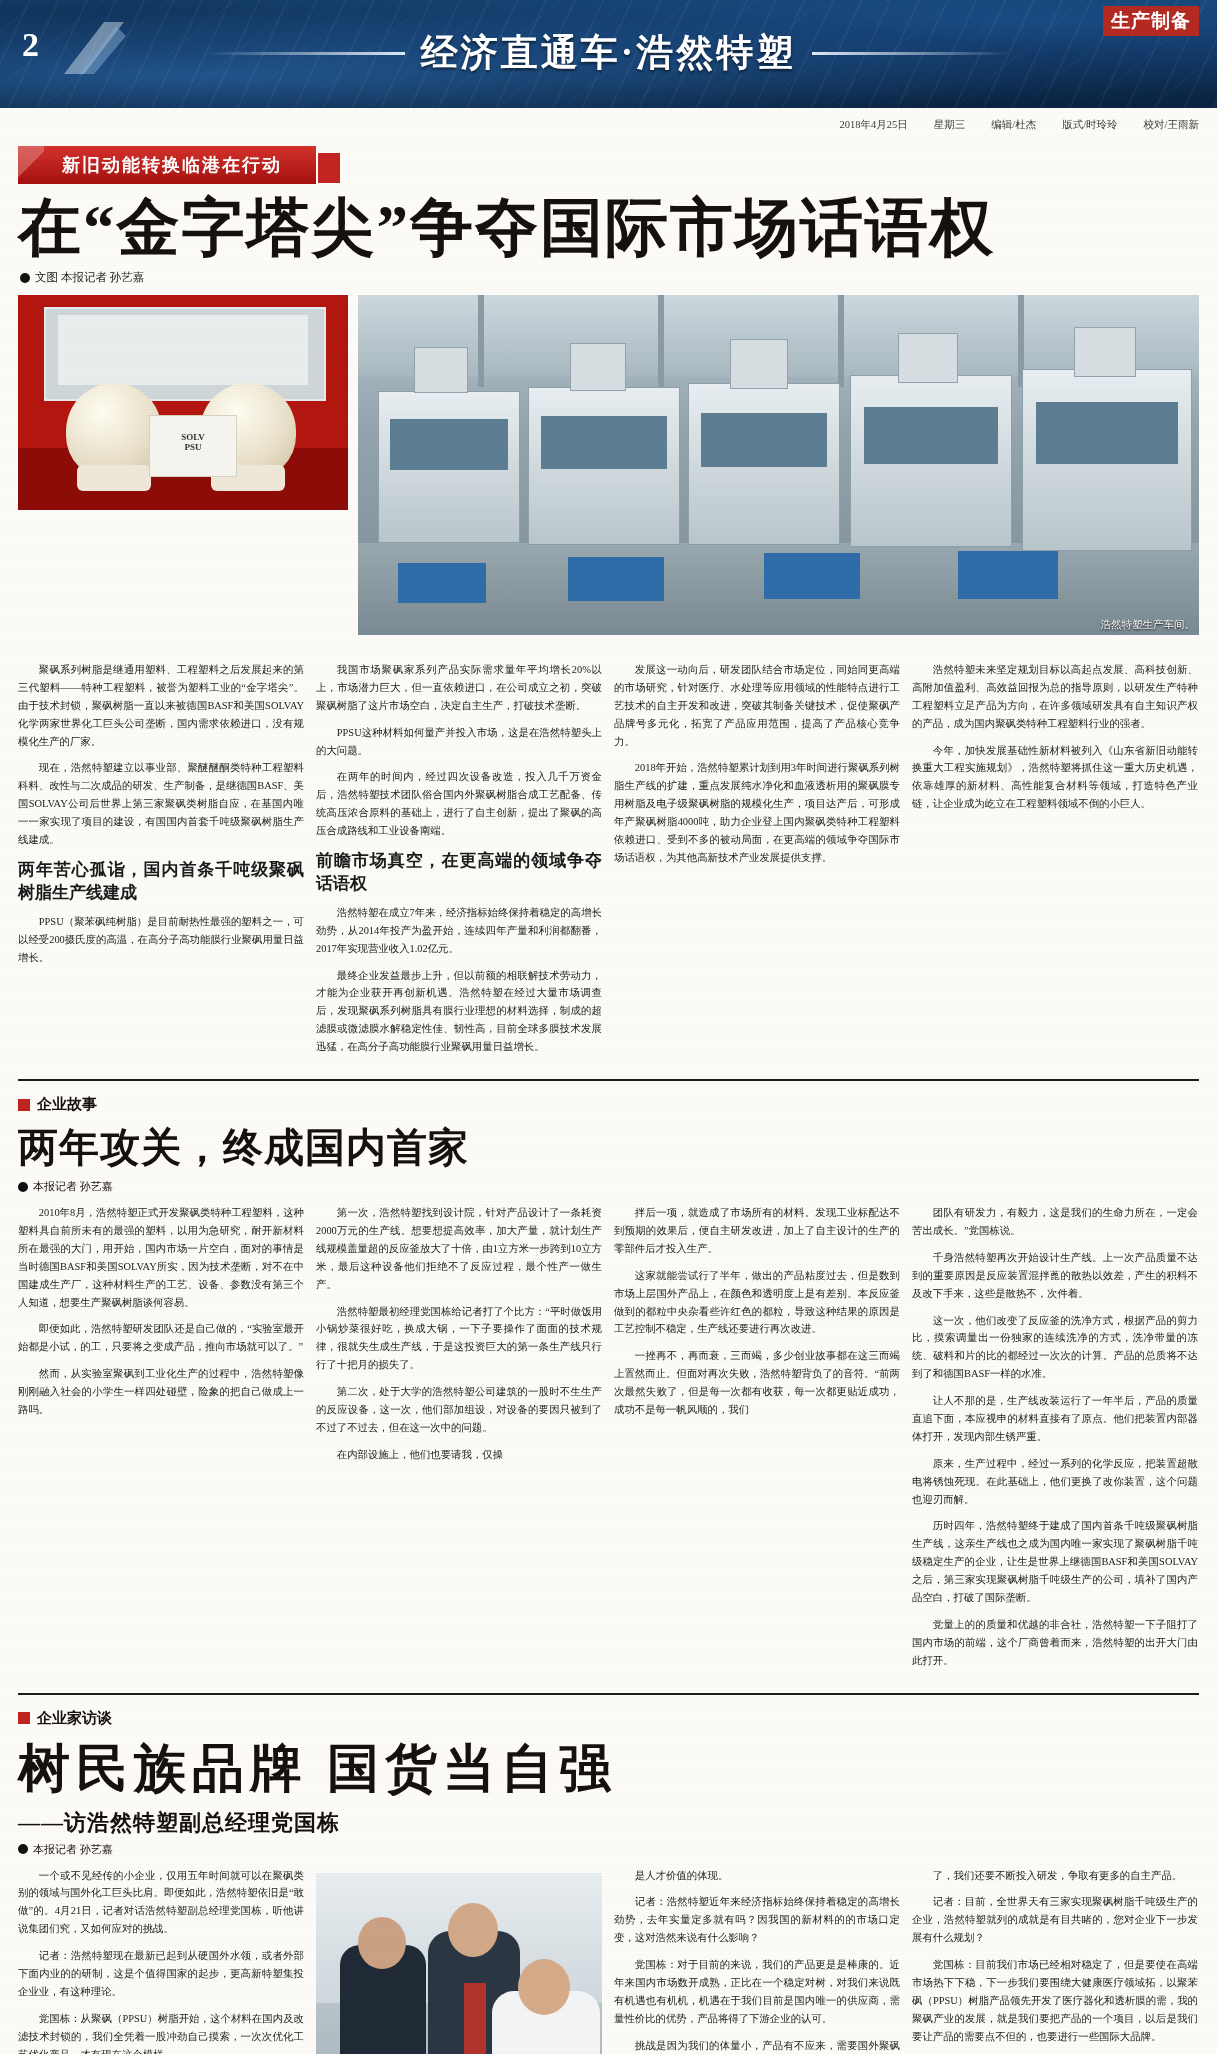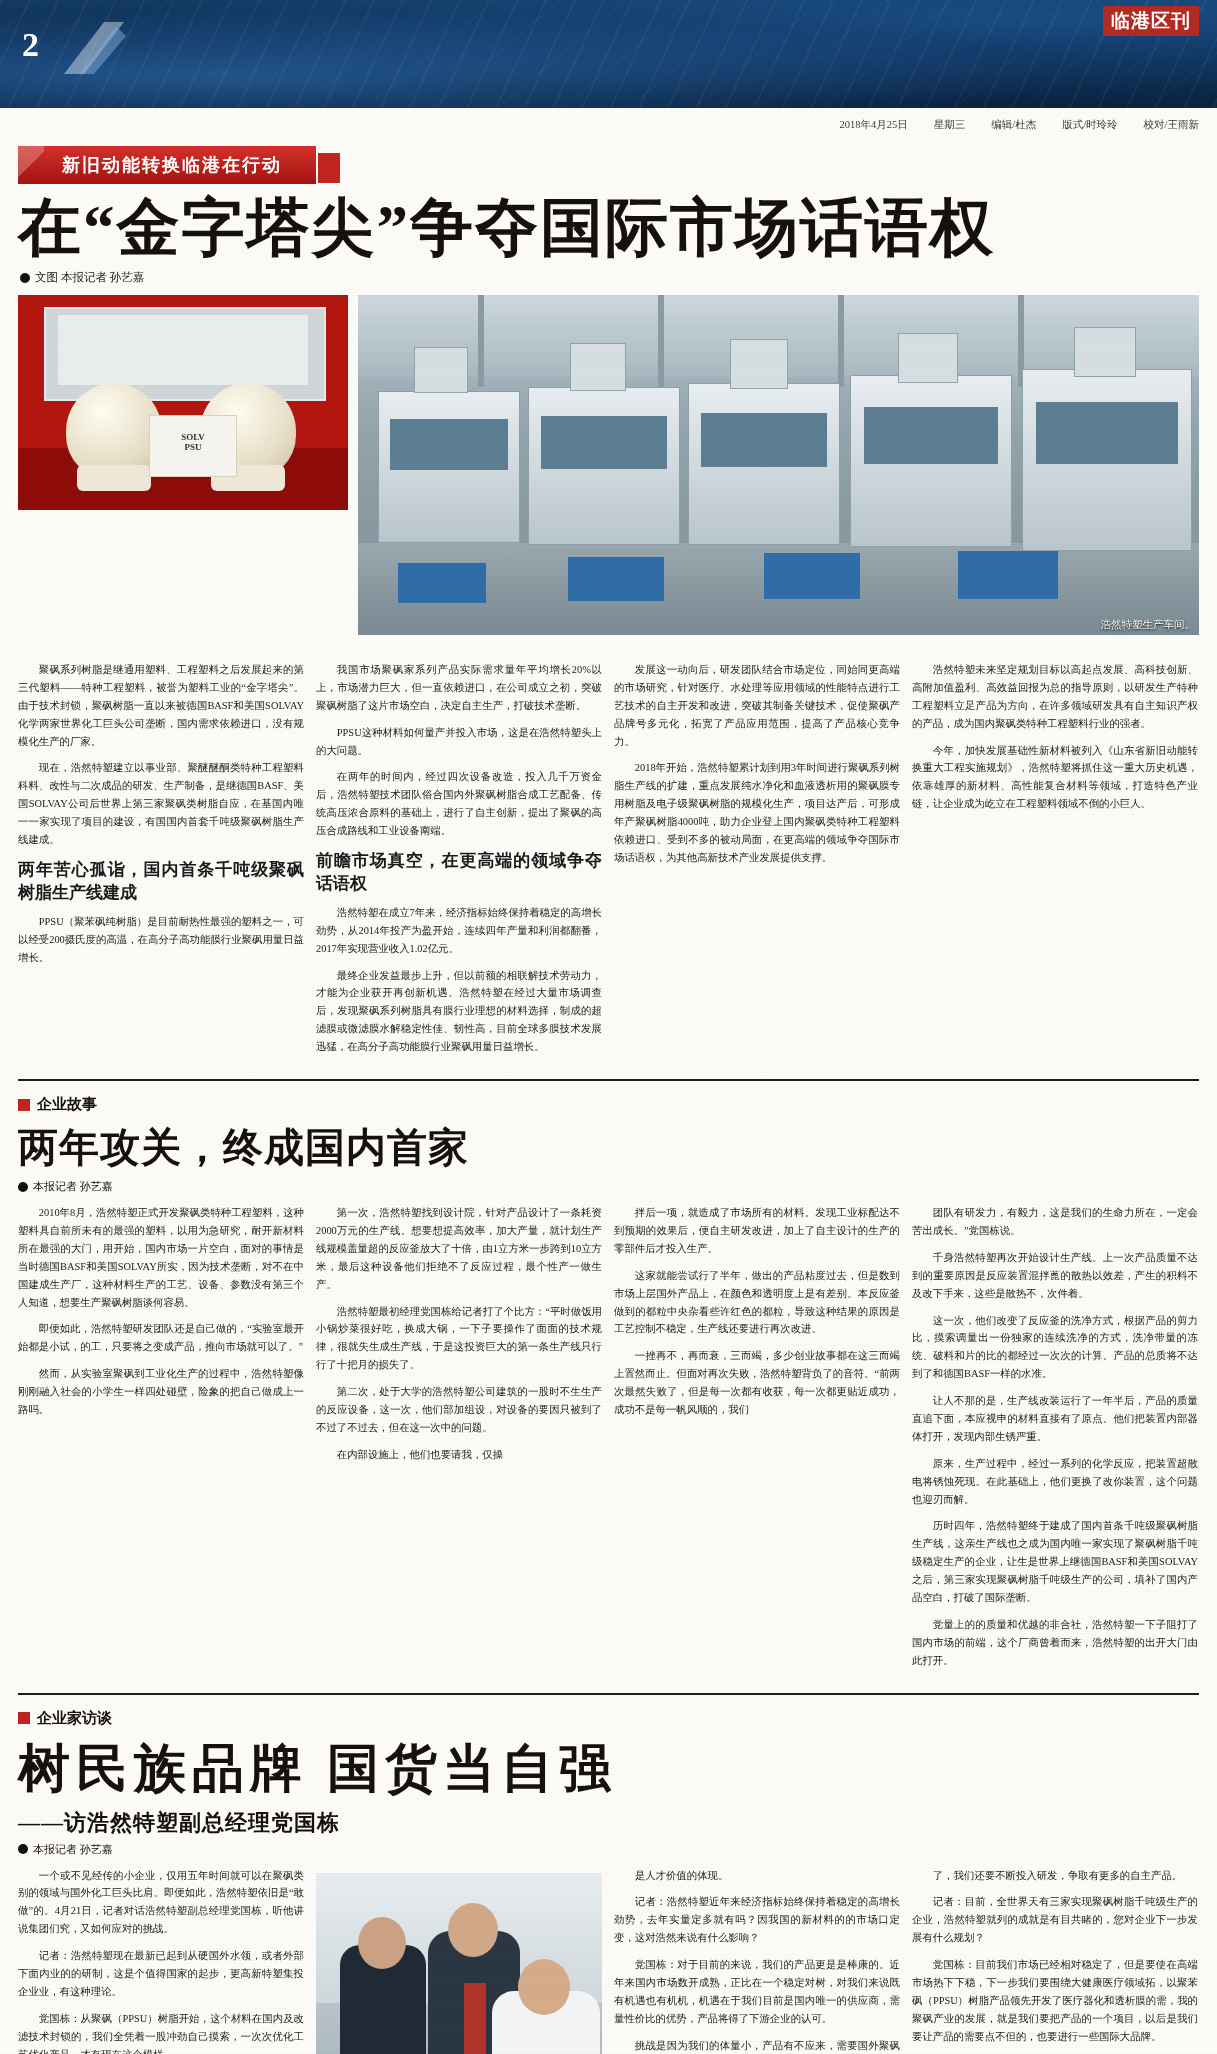--- a/index.html
+++ b/index.html
@@ -166,21 +166,26 @@
 <body>
 
 <div class="page">
 
   <div class="masthead">
     <svg class="mh-arrow" viewBox="0 0 70 62">
       <polygon points="6,56 46,4 66,4 26,56" fill="#eaf2fb" opacity=".55"></polygon>
       <polygon points="22,56 58,8 68,18 36,56" fill="#9fc6ea" opacity=".5"></polygon>
     </svg>
     <div class="mh-pagenum">2</div>
-    <div class="mh-brand">临港区刊</div>
+    <div class="mh-title-wrap">
+      <div class="mh-rule"></div>
+      <div class="mh-title">经济直通车·浩然特塑</div>
+      <div class="mh-rule right"></div>
+    </div>
+    <div class="mh-brand">生产制备</div>
   </div>
 
   <div class="infobar">
     <span>2018年4月25日</span>
     <span>星期三</span>
     <span>编辑/杜杰</span>
     <span>版式/时玲玲</span>
     <span>校对/王雨新</span>
   </div>
 

